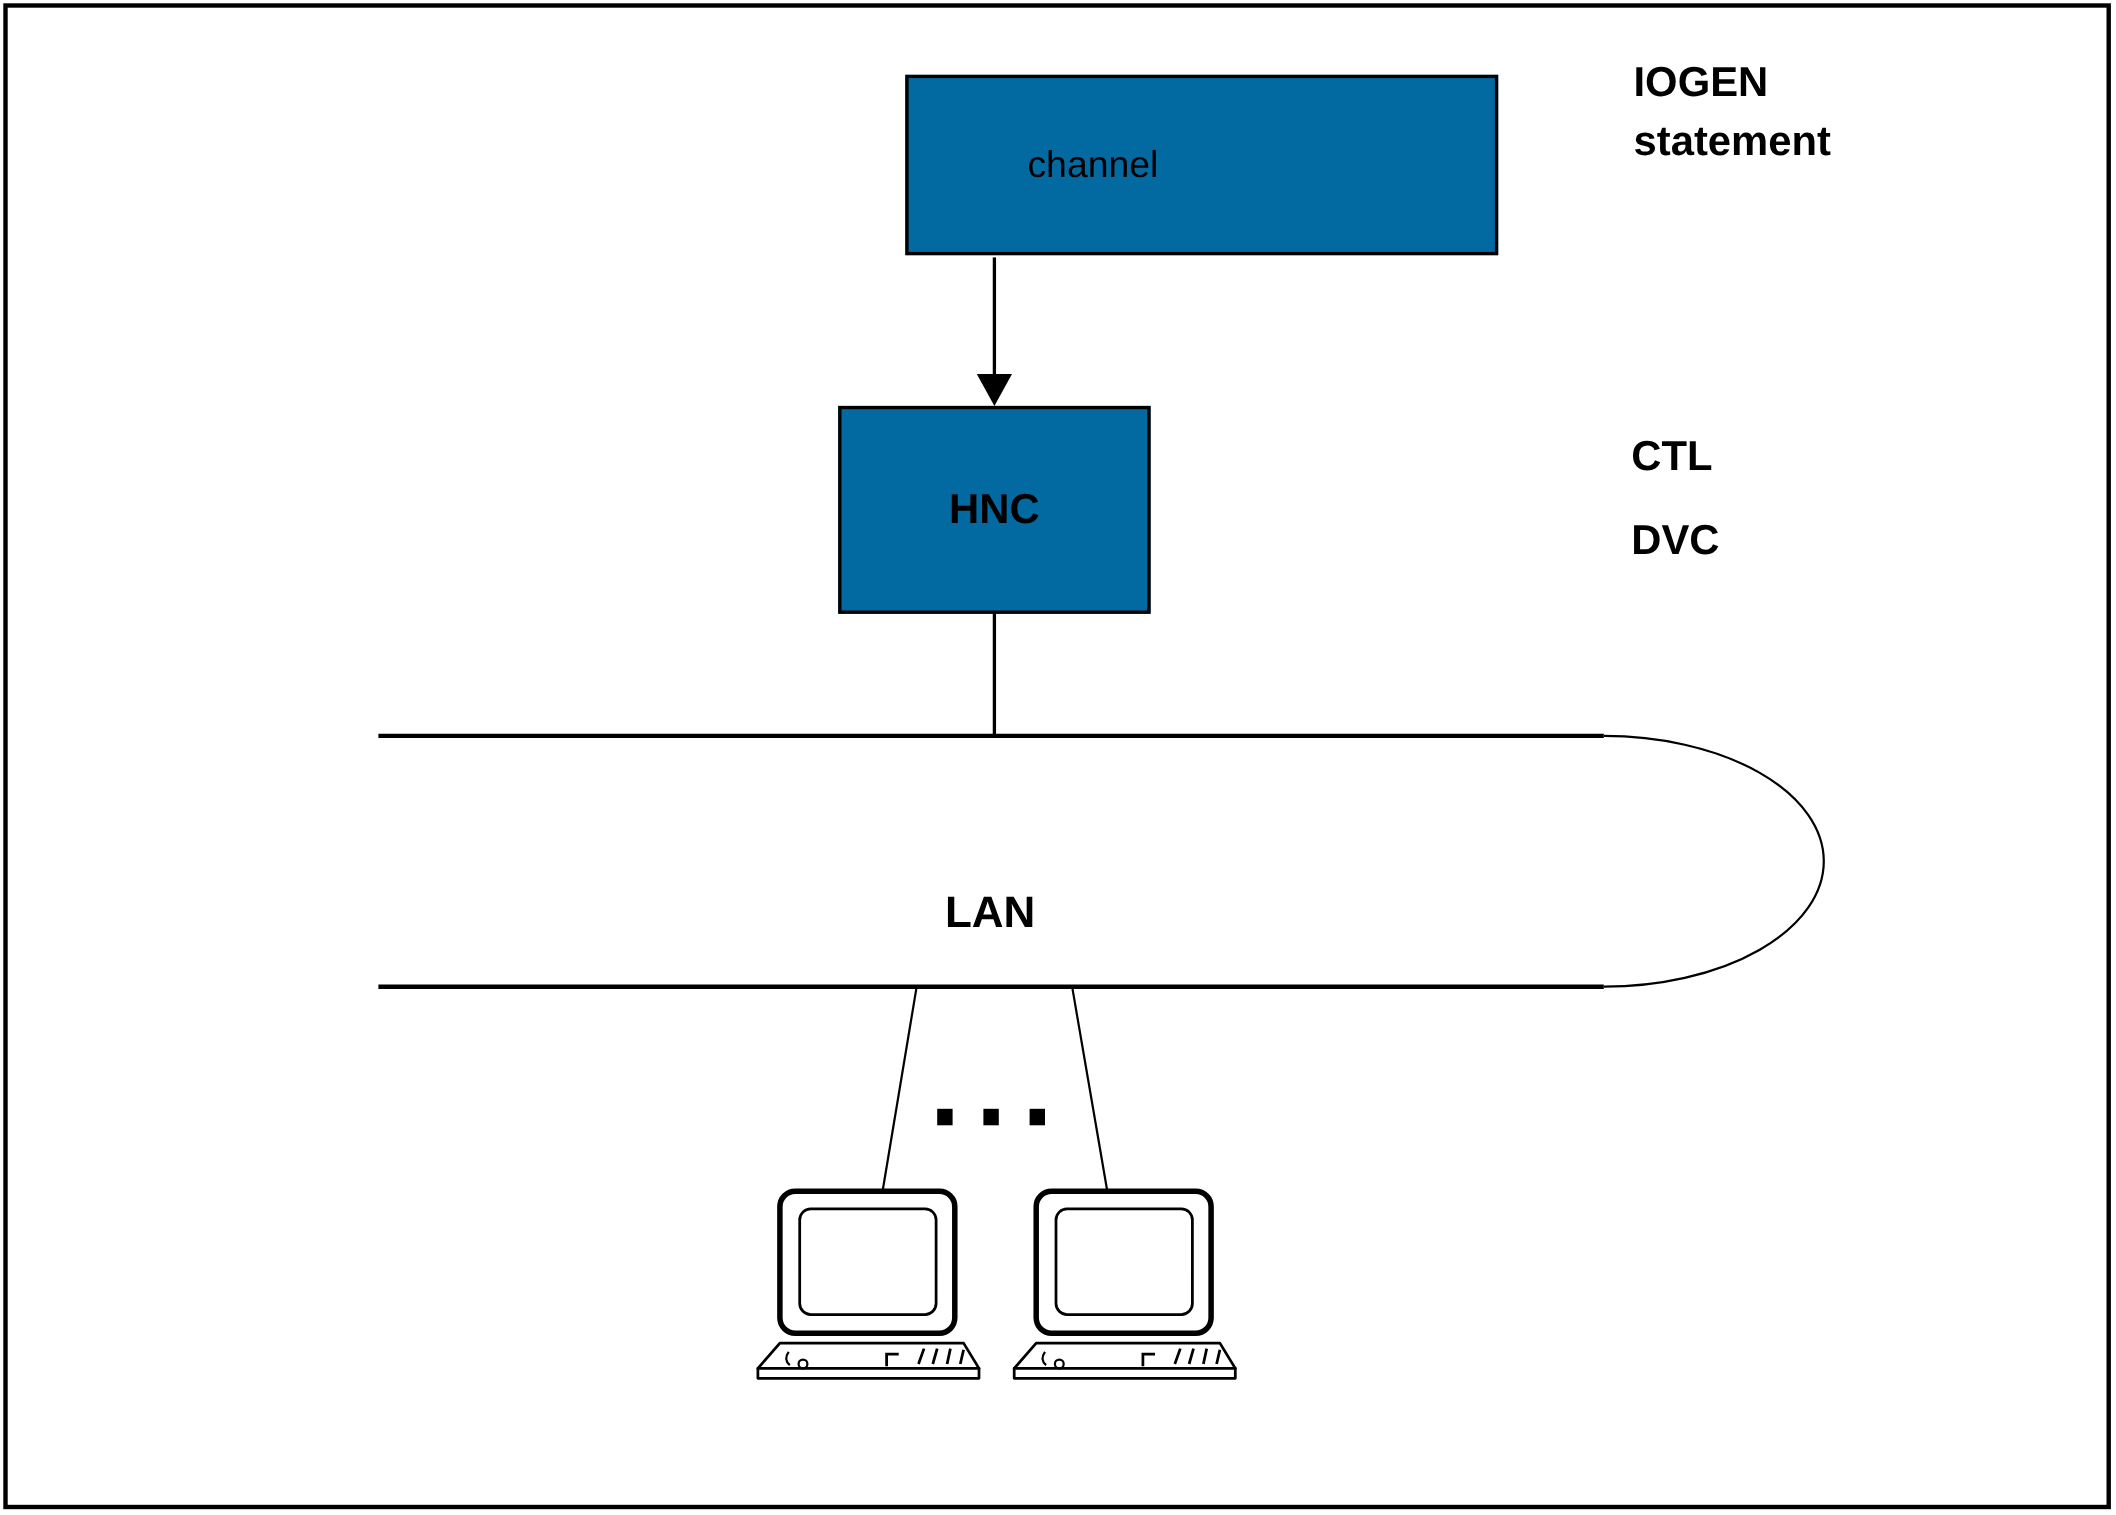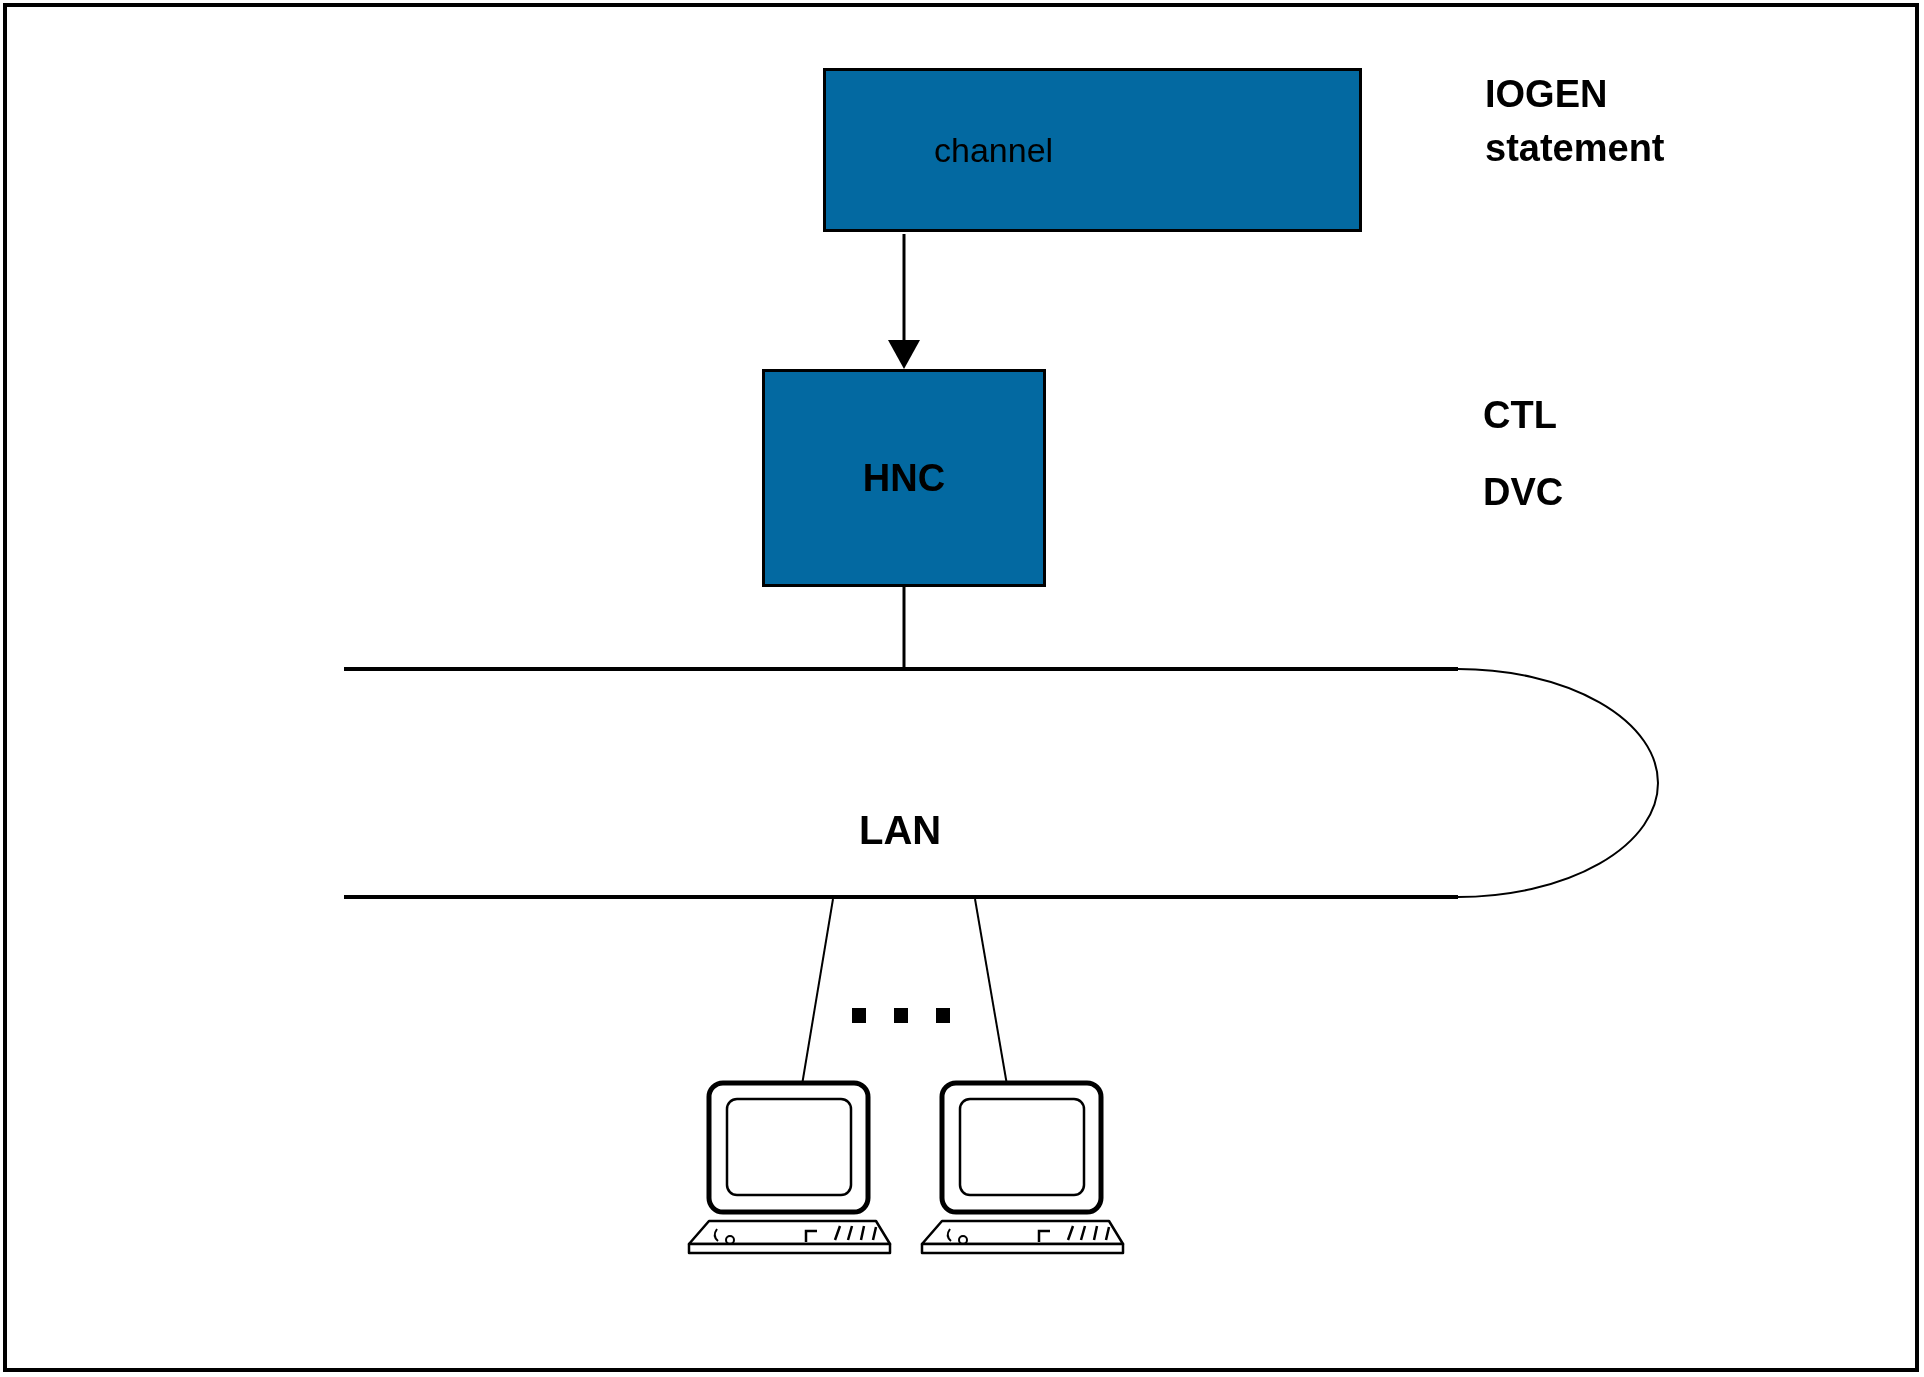--- a/index.html
+++ b/index.html
@@ -38,36 +38,36 @@
   }
   .channel-box {
     left: 823px; top: 68px;
     width: 539px; height: 164px;
     padding-left: 108px;
     font-size: 34px;
     font-weight: 400;
   }
   .hnc-box {
     left: 762px; top: 369px;
-    width: 284px; height: 218px;
+    width: 284px; height: 189px;
     justify-content: center;
     font-size: 38px;
     font-weight: 700;
   }
   .floating-label {
     position: absolute;
     font-weight: 700;
     white-space: nowrap;
   }
   .lan-label {
     left: 859px; top: 808px;
     font-size: 40px;
   }
   .iogen-label {
-    left: 1485px; top: 67px;
+    left: 1485px; top: 48px;
     font-size: 38px;
     line-height: 54px;
   }
   .ctl-label {
     left: 1483px; top: 394px;
     font-size: 38px;
     text-align: right;
   }
   .dvc-label {
     left: 1483px; top: 471px;

